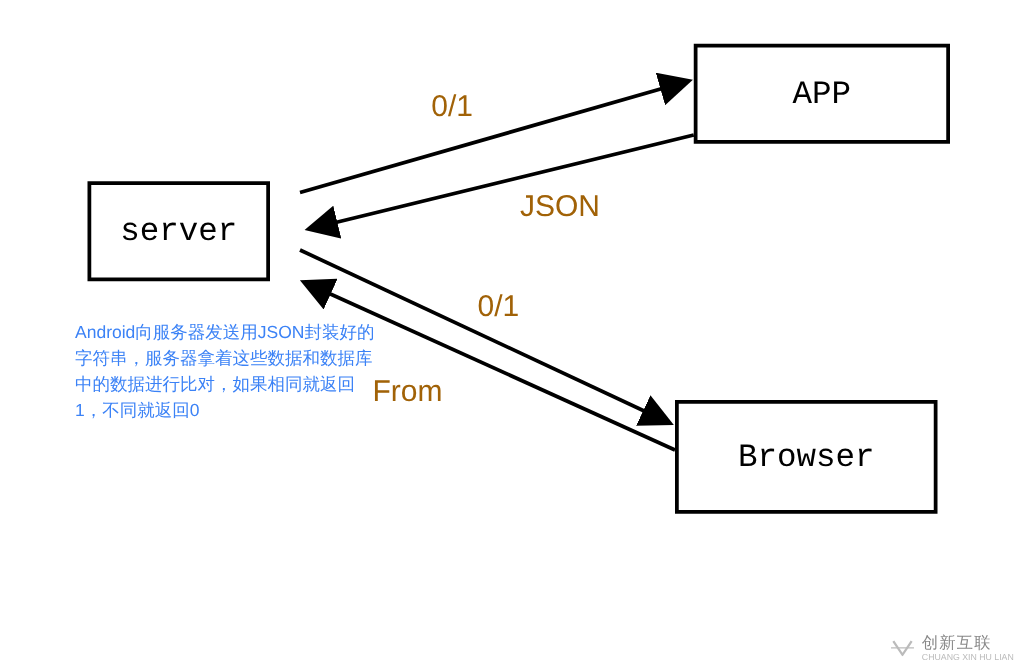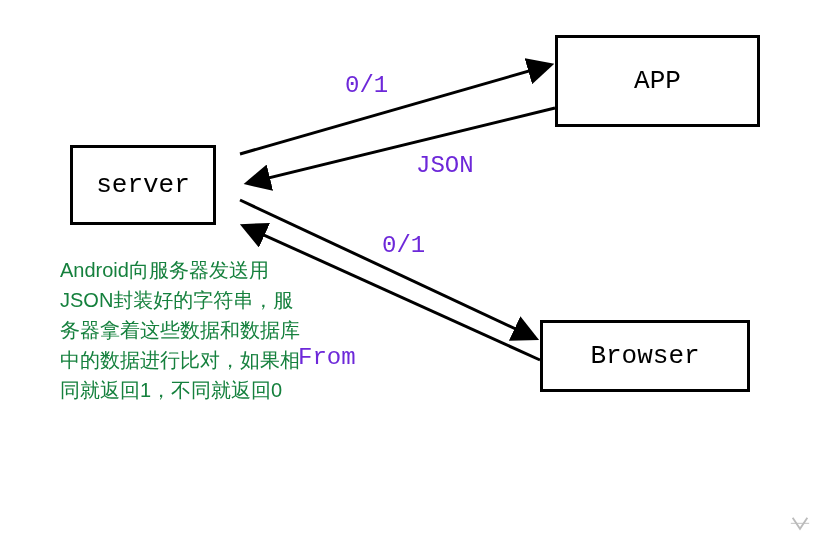--- a/index.html
+++ b/index.html
@@ -14,42 +14,42 @@
     position: absolute;
     border: 3px solid #000;
     background: #fff;
     display: flex;
     align-items: center;
     justify-content: center;
     font-size: 26px;
     font-family: "Courier New", monospace;
   }
   #server-box { left: 70px;  top: 145px; width: 146px; height: 80px; }
-  #app-box    { left: 555px; top: 35px;  width: 205px; height: 92px; }
-  #browser-box{ left: 540px; top: 320px; width: 210px; height: 72px; font-family: Liberation Mono, monospace; }
+  #app-box    { left: 555px; top: 35px;  width: 205px; height: 80px; }
+  #browser-box{ left: 540px; top: 320px; width: 210px; height: 91px; font-family: Liberation Mono, monospace; }
 
   .label {
     position: absolute;
     font-size: 24px;
-    font-family: Liberation Mono, monospace;
-    color: #6d28d9;
+    font-family: Liberation Sans, sans-serif;
+    color: #a16207;
   }
   #label-01-top    { left: 345px; top: 72px; }
   #label-json      { left: 416px; top: 152px; }
   #label-01-bottom { left: 382px; top: 232px; }
-  #label-from      { left: 298px; top: 300px; margin-top: 44px; }
+  #label-from      { left: 298px; top: 300px; }
 
   .desc {
     position: absolute;
     left: 60px;
     top: 255px;
     width: 240px;
-    font-size: 20px;
+    font-size: 14px;
     line-height: 1.5;
-    color: #15803d;
+    color: #3b82f6;
     font-family: "SimSun", "宋体", sans-serif;
   }
 
   .arrow-svg {
     position: absolute;
     left: 0;
     top: 0;
     width: 819px;
     height: 536px;
     pointer-events: none;
@@ -109,13 +109,17 @@
   <line x1="540" y1="360" x2="244" y2="226" stroke="#000" stroke-width="3" marker-end="url(#ah)"></line>
 </svg>
 
 <div class="watermark">
   <span class="wm-icon">
     <svg viewBox="0 0 24 16">
         <path d="M4 2 L12 14 L20 2" fill="none" stroke="#bbb" stroke-width="2"></path>
         <path d="M2 8 L22 8" stroke="#bbb" stroke-width="1"></path>
       </svg>
   </span>
+  <span>
+    <div style="font-size:13px;color:#888;">创新互联</div>
+    <div style="font-size:7px;color:#bbb;letter-spacing:0;">CHUANG XIN HU LIAN</div>
+  </span>
 </div>
 
 </body></html>

